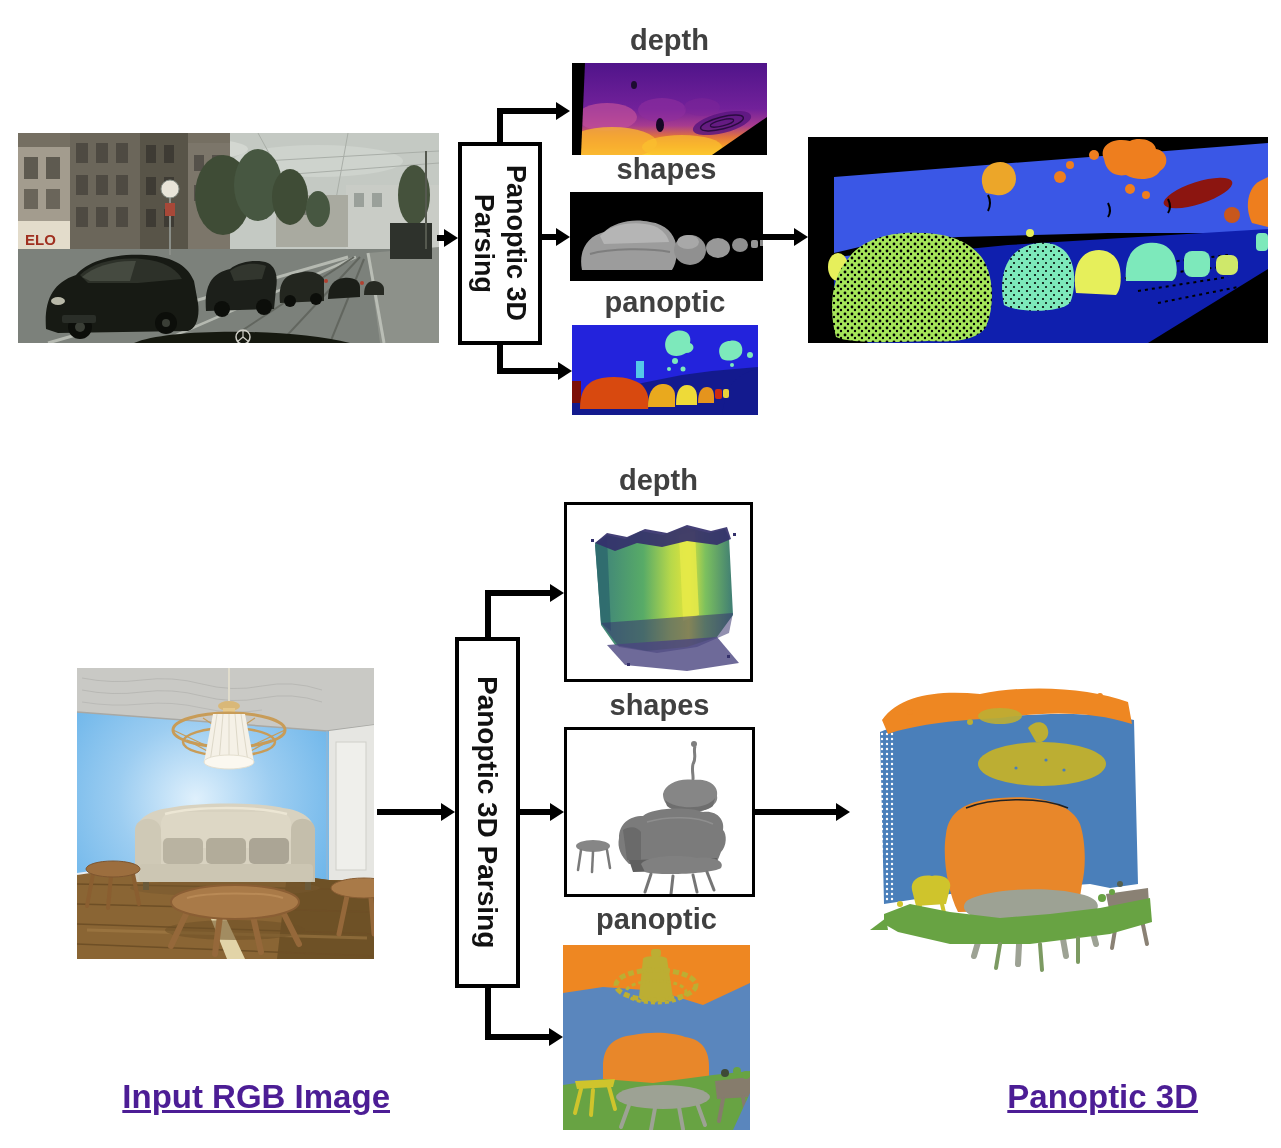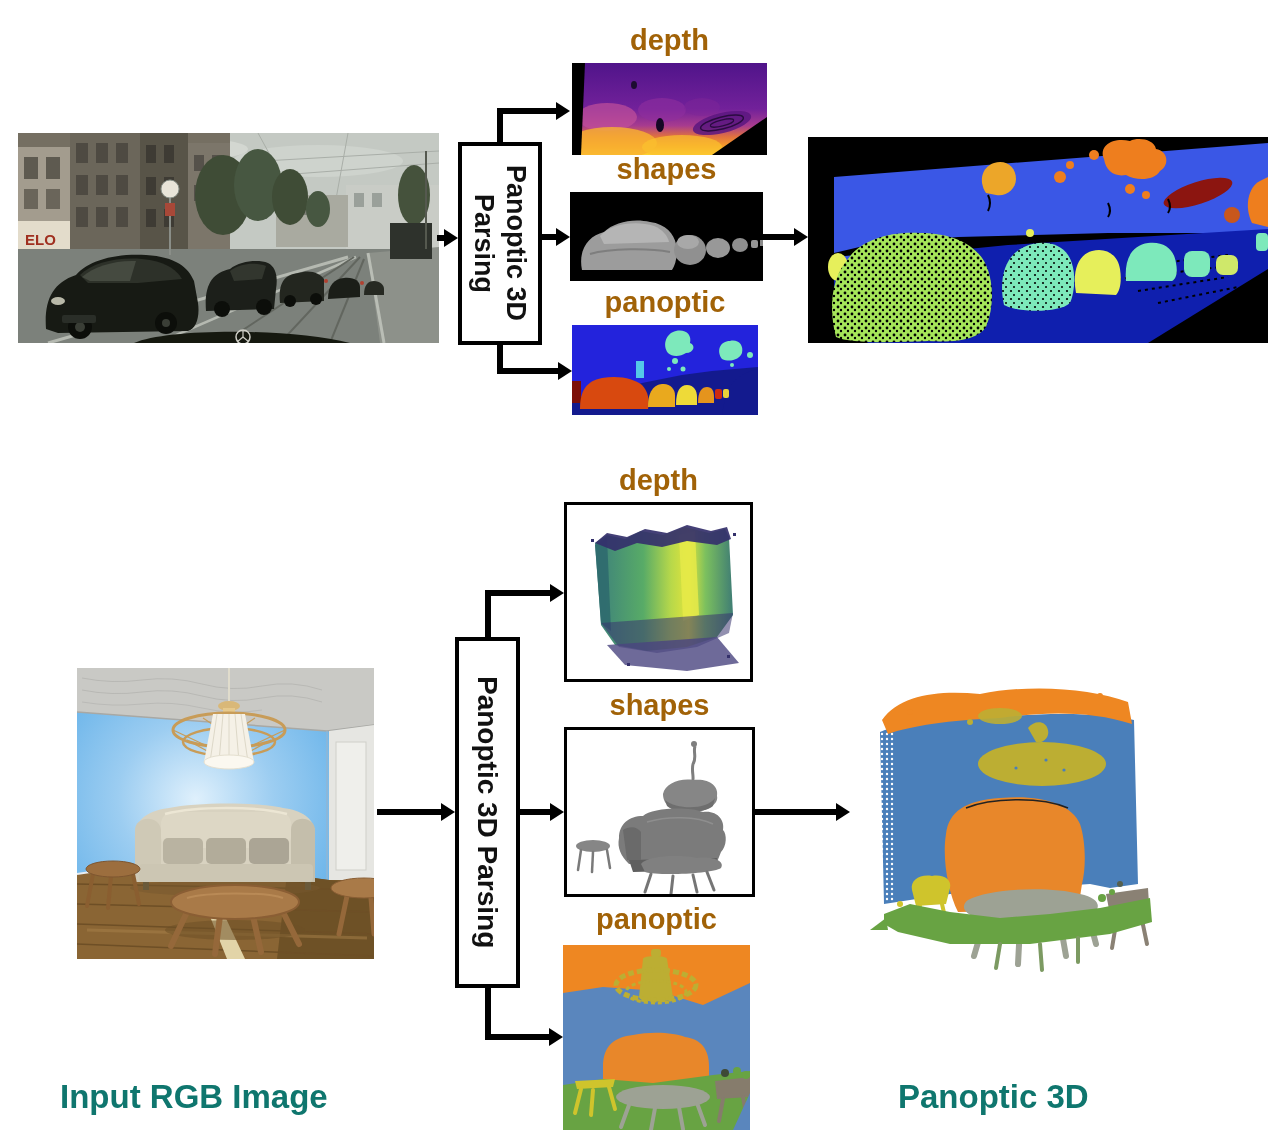--- a/index.html
+++ b/index.html
@@ -1,20 +1,20 @@
 <!DOCTYPE html>
 <html style="--arrow: #000000; --text: #111111; --seg-building-blue: #3a57e6; --seg-road-navy: #0f1fae; --pan1-blue: #2323dc; --pan1-navy: #131a8e; --car-green: #a6e65a; --car-aqua: #7de9bb; --car-yellow: #e6ef5b; --veg-orange: #ee7e1e; --dark-red: #8c1510; --car-orange-red: #d8490f; --sign-cyan: #54c8e8; --ceiling-orange: #ee8722; --wall-blue: #5a86bd; --wall3d-blue: #4a7fba; --floor-green: #68a343; --sofa-orange: #e8872a; --lamp-olive: #bcae33; --table-yellow: #cfc42c; --table-gray: #9da294; --room-wall: #62b1e8; --wood: #8a6534; --sofa-beige: #d8d2c0; --mesh-gray: #868686;"><head>
 <meta charset="utf-8">
 <style>
   html,body{margin:0;padding:0;background:#ffffff;}
   .canvas{position:relative;width:1281px;height:1148px;background:#fff;overflow:hidden;
           font-family:"Liberation Sans",sans-serif;color:#111;}
   .abs{position:absolute;}
-  .branch-label{position:absolute;text-align:center;font-size:29px;font-weight:700;color:#a16207;letter-spacing:0px;}
-  .caption{position:absolute;text-align:left;font-size:33px;font-weight:700;color:#0f766e;}
+  .branch-label{position:absolute;text-align:center;font-size:29px;font-weight:700;color:#404040;letter-spacing:0px;}
+  .caption{position:absolute;text-align:right;font-size:33px;font-weight:700;color:#4c1d95;text-decoration:underline;}
   .parser-box{position:absolute;background:#fff;border:4px solid #000;box-sizing:border-box;
               display:flex;align-items:center;justify-content:center;}
   .vtext{writing-mode:vertical-rl;text-orientation:mixed;font-weight:700;color:#111;
          text-align:center;height:100%;display:block;}
   .vtext span{display:block;line-height:1.2;}
   .box1 .vtext{font-size:27px;}
   .box2 .vtext{font-size:28px;}
   .bordered{border:3px solid #000;box-sizing:border-box;background:#fff;}
   svg{display:block;}
   .arrow-layer{position:absolute;left:0;top:0;pointer-events:none;}

